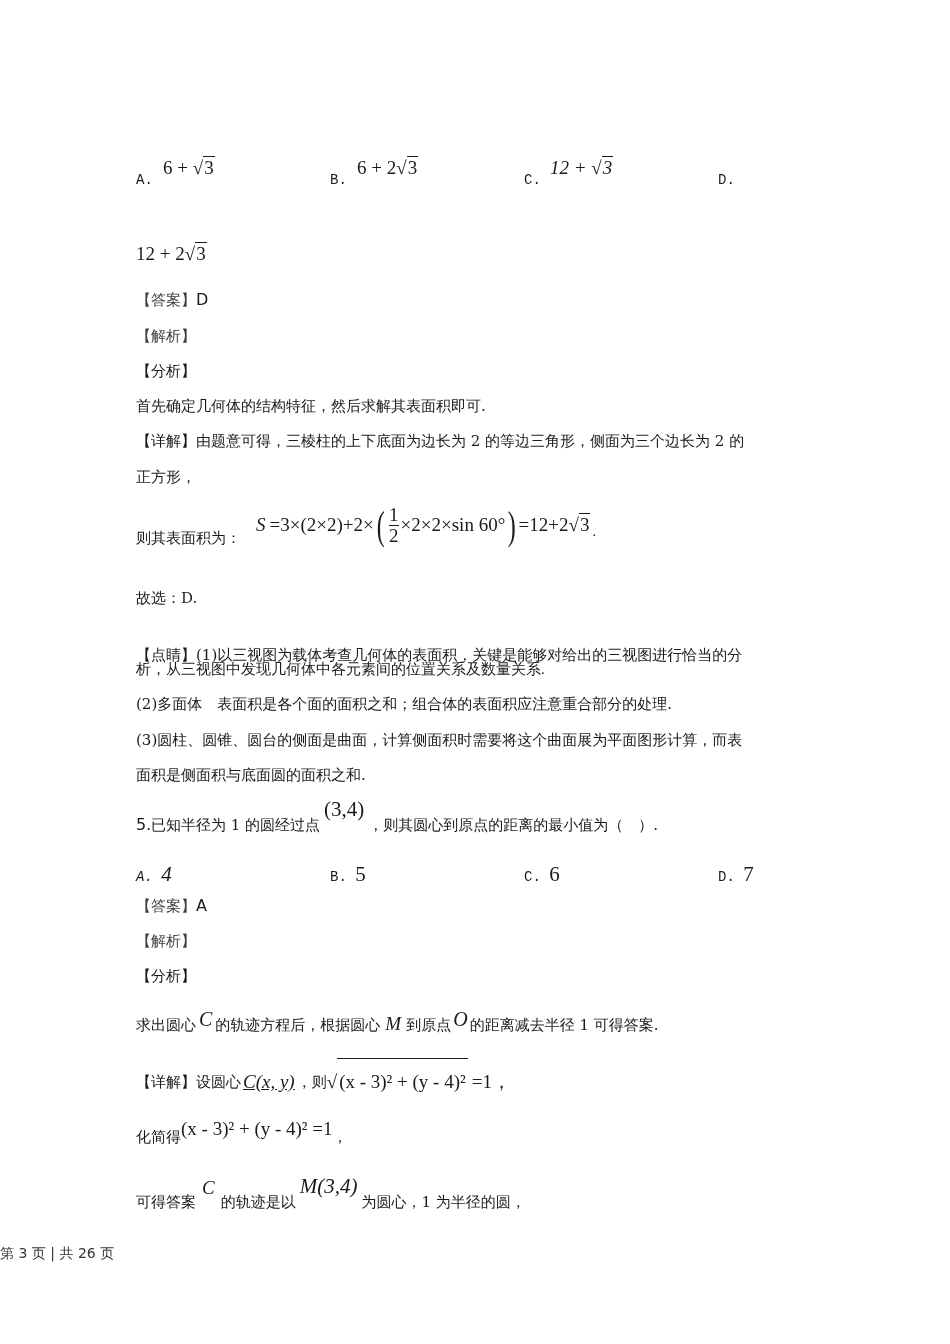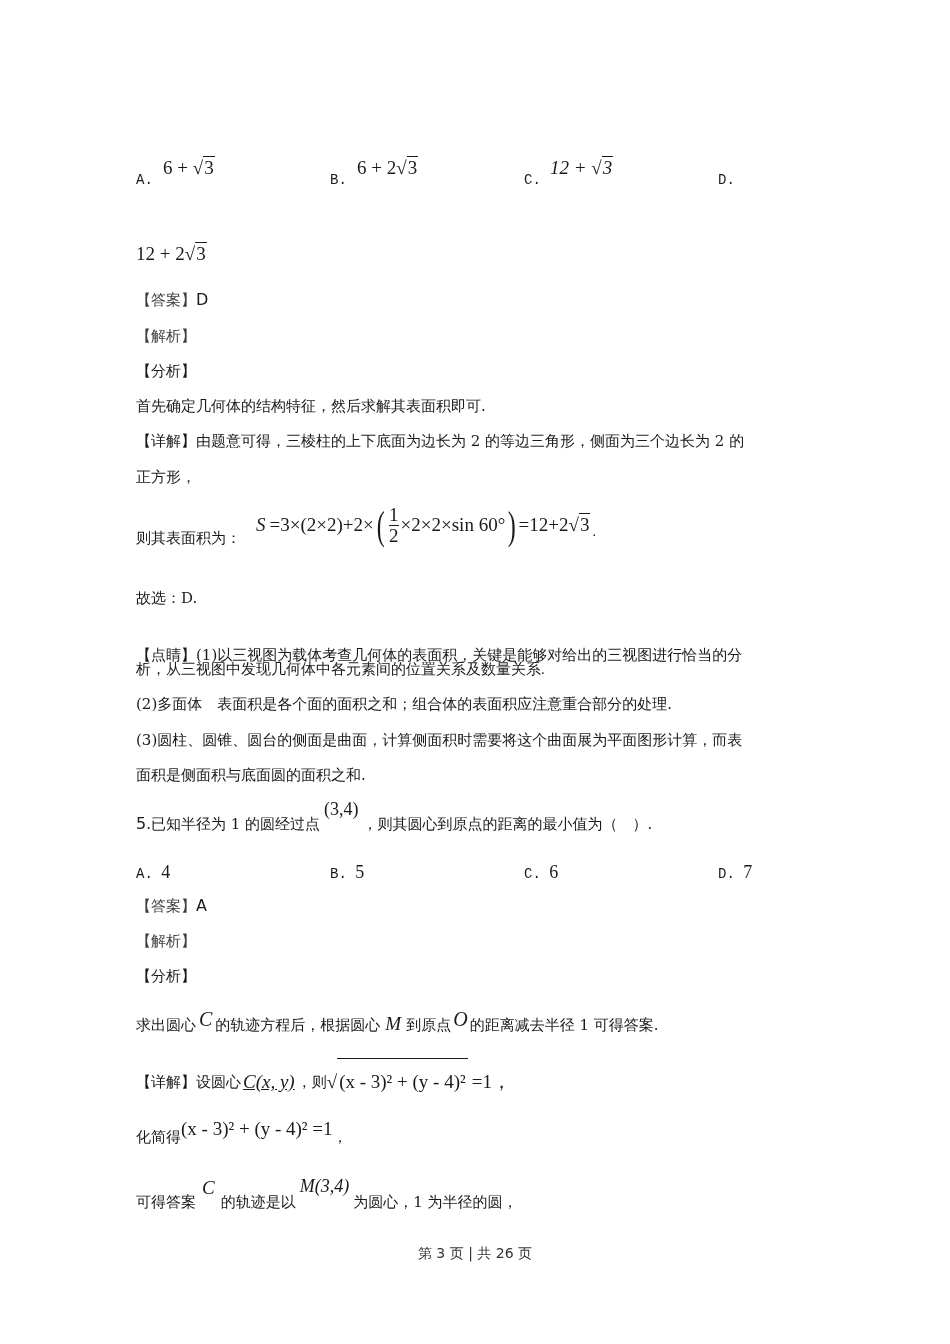--- a/index.html
+++ b/index.html
@@ -2,21 +2,21 @@
 <html><head>
 <meta charset="utf-8">
 <style>
   html, body { margin: 0; padding: 0; background: #ffffff; }
   body { width: 950px; height: 1344px; position: relative; overflow: hidden;
          font-family: "DejaVu Serif", "Liberation Serif", serif; color: #1a1a1a; }
   .abs { position: absolute; white-space: nowrap; }
   .txt { font-size: 15px; line-height: 20px; }
   .opt-letter { font-family: "Liberation Mono", "DejaVu Sans Mono", monospace; font-size: 14px; }
   .math { font-family: "Liberation Serif", "DejaVu Serif", serif; font-size: 19px; }
-  .mathsm { font-family: "Liberation Serif", "DejaVu Serif", serif; font-size: 18px; }
+  .mathsm { font-family: "Liberation Serif", "DejaVu Serif", serif; font-size: 21px; }
   .it { font-style: italic; }
   .blue { color: #404040; }
   .sans { font-family: "DejaVu Sans", "Liberation Sans", sans-serif; }
   .sqrt { display: inline-block; position: relative; }
   .sqrt .rad { border-top: 1.2px solid #1a1a1a; padding: 0 1px; }
   .frac { display: inline-block; vertical-align: middle; text-align: center; line-height: 20px; margin: 0 2px; }
   .frac span { display: block; }
   .bigparen { font-size: 40px; font-weight: 200; vertical-align: middle; display: inline-block; transform: scaleX(0.6); }
   .footer { font-family: "DejaVu Sans", "Liberation Sans", sans-serif; font-size: 14px; color: #333; }
 </style>
@@ -71,21 +71,21 @@
 <div class="abs txt" style="left:136px;top:659px;font-family:Liberation Serif, serif;">析，从三视图中发现几何体中各元素间的位置关系及数量关系.</div>
 <div class="abs txt" style="left:136px;top:694px;">(2)多面体　表面积是各个面的面积之和；组合体的表面积应注意重合部分的处理.</div>
 <div class="abs txt" style="left:136px;top:730px;">(3)圆柱、圆锥、圆台的侧面是曲面，计算侧面积时需要将这个曲面展为平面图形计算，而表</div>
 <div class="abs txt" style="left:136px;top:765px;">面积是侧面积与底面圆的面积之和.</div>
 
 <div class="abs txt" style="left:136px;top:813px;">
   <span class="sans" style="font-size:16px;">5</span><span>.已知半径为 1 的圆经过点</span><span class="mathsm" style="position:relative;top:-14px;margin:0 4px;">(3,4)</span><span>，则其圆心到原点的距离的最小值为（　）.</span>
 </div>
 
 <div>
-  <span class="abs opt-letter" style="left:136px;top:862px;"><span>A.</span> <span class="mathsm">4</span></span>
+  <span class="abs opt-letter" style="left:136px;top:862px;font-style:italic;"><span>A.</span> <span class="mathsm">4</span></span>
   <span class="abs opt-letter" style="left:330px;top:862px;"><span>B.</span> <span class="mathsm">5</span></span>
   <span class="abs opt-letter" style="left:524px;top:862px;"><span>C.</span> <span class="mathsm">6</span></span>
   <span class="abs opt-letter" style="left:718px;top:862px;"><span>D.</span> <span class="mathsm">7</span></span>
 </div>
 
 <div class="abs txt" style="left:136px;top:896px;">
   <span class="blue">【答案】</span><span class="sans" style="font-size:16px;">A</span>
 </div>
 <div class="abs txt blue" style="left:136px;top:931px;">【解析】</div>
 <div class="abs txt" style="left:136px;top:966px;">【分析】</div>
@@ -110,13 +110,13 @@
 </div>
 
 <div class="abs txt" style="left:136px;top:1192px;display:flex;align-items:flex-end;">
   <span>可得答案</span>
   <span class="math it" style="position:relative;top:-14px;margin:0 6px;">C</span>
   <span>的轨迹是以</span>
   <span class="mathsm it" style="position:relative;top:-16px;margin:0 4px;">M(3,4)</span>
   <span>为圆心，1 为半径的圆，</span>
 </div>
 
-<div class="abs footer" style="left:0;width:950px;text-align:center;top:1245px;">第 3 页 | 共 26 页</div>
+<div class="abs footer" style="left:0;width:950px;top:1245px;">第 3 页 | 共 26 页</div>
 
 </body></html>

